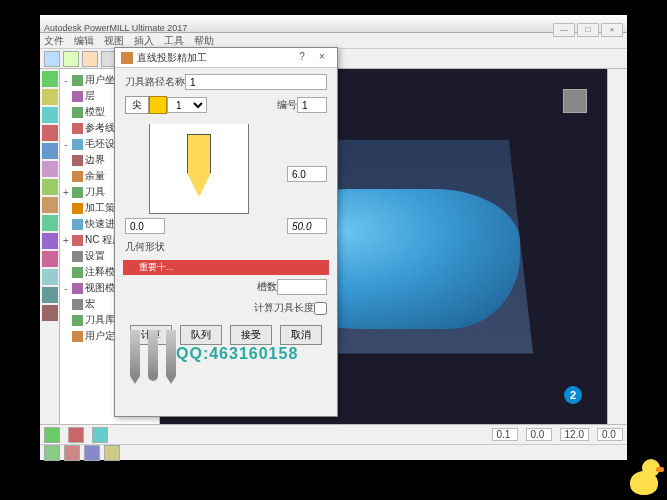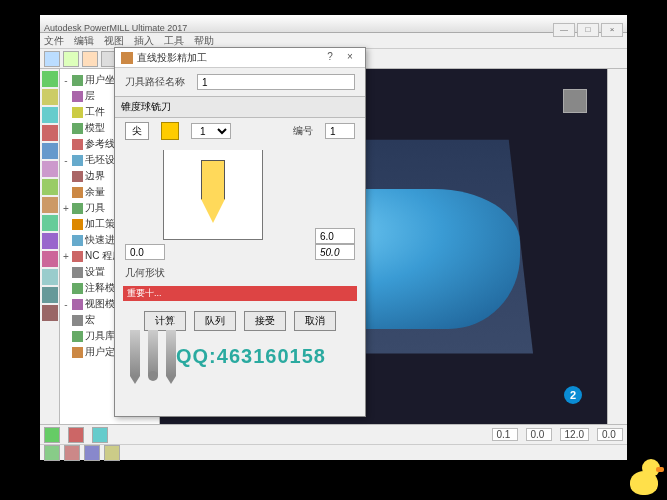--- a/index.html
+++ b/index.html
@@ -21,39 +21,39 @@
 .view3d{flex:1;background:#1a1a2a;position:relative}
 .plane{position:absolute;left:20px;top:60px;width:340px;height:220px;background:linear-gradient(180deg,#2a3a5a 0%,#3a4a6a 100%);transform:perspective(400px) rotateX(15deg)}
 .model{position:absolute;left:60px;top:120px;width:300px;height:140px;background:radial-gradient(ellipse at 40% 30%,#6bc5f0,#3a9bd4 40%,#2a7ab0 70%,#1a5a90);border-radius:45% 30% 25% 50%/60% 40% 55% 45%;filter:blur(0.5px)}
 .cube{position:absolute;right:20px;top:20px;width:24px;height:24px;background:#888;border:1px solid #aaa}
 .step{position:absolute;right:25px;bottom:20px;width:18px;height:18px;border-radius:50%;background:#0a8cd4;color:#fff;text-align:center;line-height:18px;font-size:11px;font-weight:bold}
 .rightbar{width:20px;background:#f0f0f0;border-left:1px solid #bbb;display:flex;flex-direction:column;align-items:center;padding-top:2px;gap:2px}
 .statusbar{height:20px;background:#f0f0f0;border-top:1px solid #bbb;display:flex;align-items:center;padding:0 4px;gap:8px;color:#444;font-size:9px}
 .status-box{display:flex;align-items:center;gap:2px}
 .status-box .sv{border:1px solid #bbb;padding:0 4px;background:#fff;min-width:26px}
 .bottombar{height:16px;background:#f0f0f0;border-top:1px solid #ccc;display:flex;align-items:center;padding:0 4px;gap:4px}
-.dialog{position:absolute;left:114px;top:47px;width:252px;height:370px;background:#f0f0f0;border:1px solid #888;box-shadow:2px 2px 6px rgba(0,0,0,0.3)}
+.dialog{position:absolute;left:114px;top:47px;width:224px;height:370px;background:#f0f0f0;border:1px solid #888;box-shadow:2px 2px 6px rgba(0,0,0,0.3)}
 .dlg-title{height:20px;background:#fff;display:flex;align-items:center;padding:0 6px;border-bottom:1px solid #ccc}
 .dlg-title .dt{flex:1;color:#333;font-size:10px}
 .dlg-title .dbtn{width:18px;height:14px;text-align:center;line-height:12px;color:#555;margin-left:2px}
 .dlg-body{padding:6px 10px}
-.dlg-row{display:flex;align-items:center;margin-bottom:6px;gap:12px}
+.dlg-row{display:flex;align-items:center;margin-bottom:6px;gap:0}
 .dlg-lbl{font-size:10px;color:#444}
 .dlg-inp{border:1px solid #aaa;background:#fff;padding:1px 4px;font-size:10px;height:16px}
 .tool-section{border-top:1px solid #bbb;border-bottom:1px solid #bbb;background:#e8e8e8;padding:3px 6px;margin:4px -10px;display:flex;align-items:center;gap:6px}
 .tool-tab{background:#fff;border:1px solid #999;padding:1px 6px;font-size:10px}
 .tool-icn{width:18px;height:18px;background:#ffcc00;border:1px solid #a80}
 .diagram{width:100px;height:90px;margin:4px auto;border:1px solid #777;border-top:none;background:#fff;display:flex;align-items:center;justify-content:center}
 .cutter{width:34px;height:70px;position:relative}
 .cutter-shank{width:24px;height:40px;background:#ffd95a;border:1px solid #555;margin:0 auto}
 .cutter-tip{width:0;height:0;border-left:12px solid transparent;border-right:12px solid transparent;border-top:24px solid #ffd95a;margin:0 auto;position:relative;top:-1px}
-.red-bar{background:#d44;color:#fff;padding:1px 4px;font-size:9px;margin:4px -2px}
+.red-bar{background:#d44;color:#fff;padding:1px 16px;font-size:9px;margin:4px -2px}
 .dlg-btns{display:flex;justify-content:center;gap:8px;margin-top:10px}
 .dlg-btn{border:1px solid #888;background:#e8e8e8;padding:2px 10px;font-size:10px}
-.qq{position:absolute;left:176px;top:345px;color:#2aaaa0;font-size:20px;font-weight:bold;letter-spacing:1px;z-index:5}
+.qq{position:absolute;left:176px;top:345px;color:#2aaaa0;font-size:16px;font-weight:bold;letter-spacing:1px;z-index:5}
 .toolbits{position:absolute;left:130px;top:330px;display:flex;gap:8px;z-index:5}
 .bit{width:10px;height:46px;background:linear-gradient(#ccc,#888);position:relative}
 .bit::after{content:"";position:absolute;bottom:-8px;left:0;width:0;height:0;border-left:5px solid transparent;border-right:5px solid transparent;border-top:8px solid #888}
 .bit.ball::after{border:none;width:10px;height:10px;border-radius:50%;background:#888;bottom:-5px}
 .duck{position:absolute;right:5px;bottom:5px;width:36px;height:36px}
 .duck-body{width:28px;height:24px;background:#ffe04a;border-radius:50% 50% 45% 45%;position:absolute;bottom:0;left:4px}
 .duck-head{width:18px;height:18px;background:#ffe04a;border-radius:50%;position:absolute;top:0;right:2px}
 .duck-beak{width:8px;height:5px;background:#f58a1f;position:absolute;top:8px;right:-2px;border-radius:2px}
 .axis{position:absolute;left:10px;bottom:20px;width:30px;height:30px}
 .axis .ax{position:absolute;width:16px;height:1px;left:8px;top:20px}
@@ -109,25 +109,20 @@
     <div class="tree-panel" id="tree">
         <div class="tree-item">
           <span class="exp">-</span>
           <span class="ti" style="background:#6a6"></span>
           <span>用户坐标系</span>
         </div>
         <div class="tree-item">
           <span class="exp"></span>
           <span class="ti" style="background:#a6a"></span>
           <span>层</span>
-        </div>
-        <div class="tree-item">
-          <span class="exp"></span>
-          <span class="ti" style="background:#cc4"></span>
-          <span>工件</span>
         </div>
         <div class="tree-item">
           <span class="exp"></span>
           <span class="ti" style="background:#6a6"></span>
           <span>模型</span>
         </div>
         <div class="tree-item">
           <span class="exp"></span>
           <span class="ti" style="background:#c66"></span>
           <span>参考线</span>
@@ -261,35 +256,32 @@
     <span class="dt">直线投影精加工</span>
     <span class="dbtn">?</span>
     <span class="dbtn">×</span>
   </div>
   <div class="dlg-body">
     <div class="dlg-row">
       <span class="dlg-lbl">刀具路径名称</span>
       <input class="dlg-inp" style="flex: 1 1 0%;" value="1">
     </div>
 
-    <div class="tool-section">
-      <span style="font-size:10px;flex:1">锥度球铣刀</span>
-    </div>
 
     <div class="dlg-row">
       <span class="tool-tab">尖</span>
       <span class="tool-icn"></span>
       <select class="dlg-inp" style="width:40px"><option>1</option></select>
       <span style="flex:1"></span>
       <span class="dlg-lbl">编号</span>
       <input class="dlg-inp" style="width: 30px;" value="1">
     </div>
 
 
-    <div style="display:flex;align-items:flex-end;gap:14px">
+    <div style="display:flex;align-items:center;gap:14px">
       <div class="diagram">
         <div class="cutter">
           <div class="cutter-shank"></div>
           <div class="cutter-tip"></div>
         </div>
       </div>
       <div style="display:flex;flex-direction:column;gap:6px;padding-top:10px">
         <input class="dlg-inp" style="width: 40px;" value="6.0">
       </div>
     </div>
@@ -297,20 +289,28 @@
     <div class="dlg-row" style="justify-content:space-between">
       <input class="dlg-inp" style="width: 40px;" value="0.0">
       <input class="dlg-inp" style="width: 40px; font-style: italic;" value="50.0">
     </div>
 
     <div class="dlg-row">
         <span class="dlg-lbl">几何形状</span>
       </div>
     <div class="red-bar">重要十...</div>
 
+    <div class="dlg-row" style="justify-content:flex-end">
+      <span class="dlg-lbl">槽数</span>
+      <input class="dlg-inp" style="width: 50px;">
+    </div>
+    <div class="dlg-row" style="justify-content:flex-end">
+      <span class="dlg-lbl">计算刀具长度</span>
+      <input type="checkbox" style="">
+    </div>
 
     <div class="dlg-btns" id="dlg-btns">
         <button class="dlg-btn">计算</button>
         <button class="dlg-btn">队列</button>
         <button class="dlg-btn">接受</button>
         <button class="dlg-btn">取消</button>
       </div>
   </div>
 </div>
 

